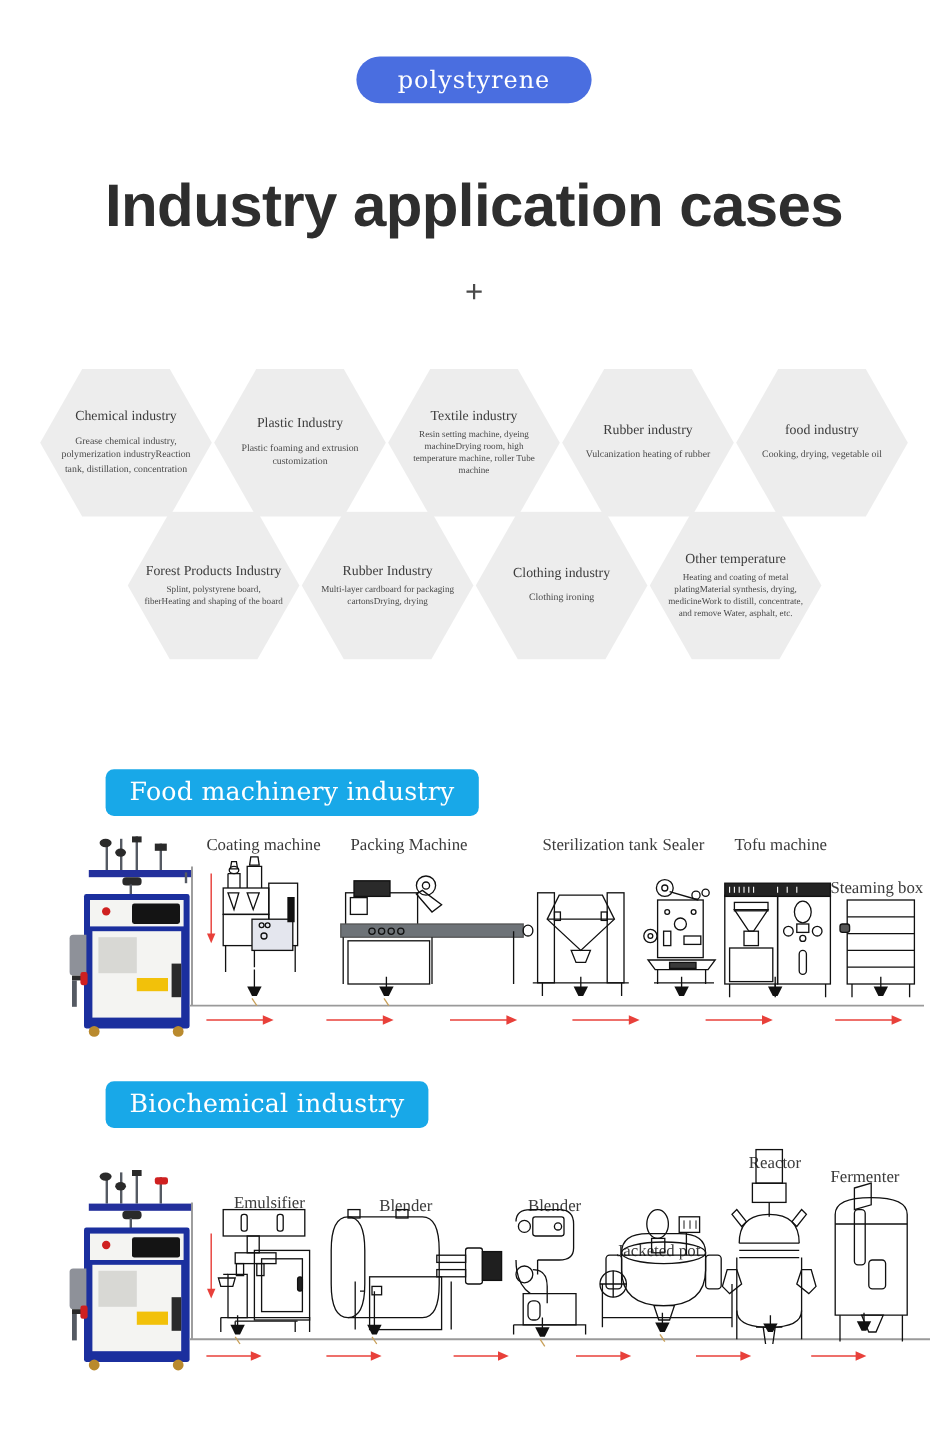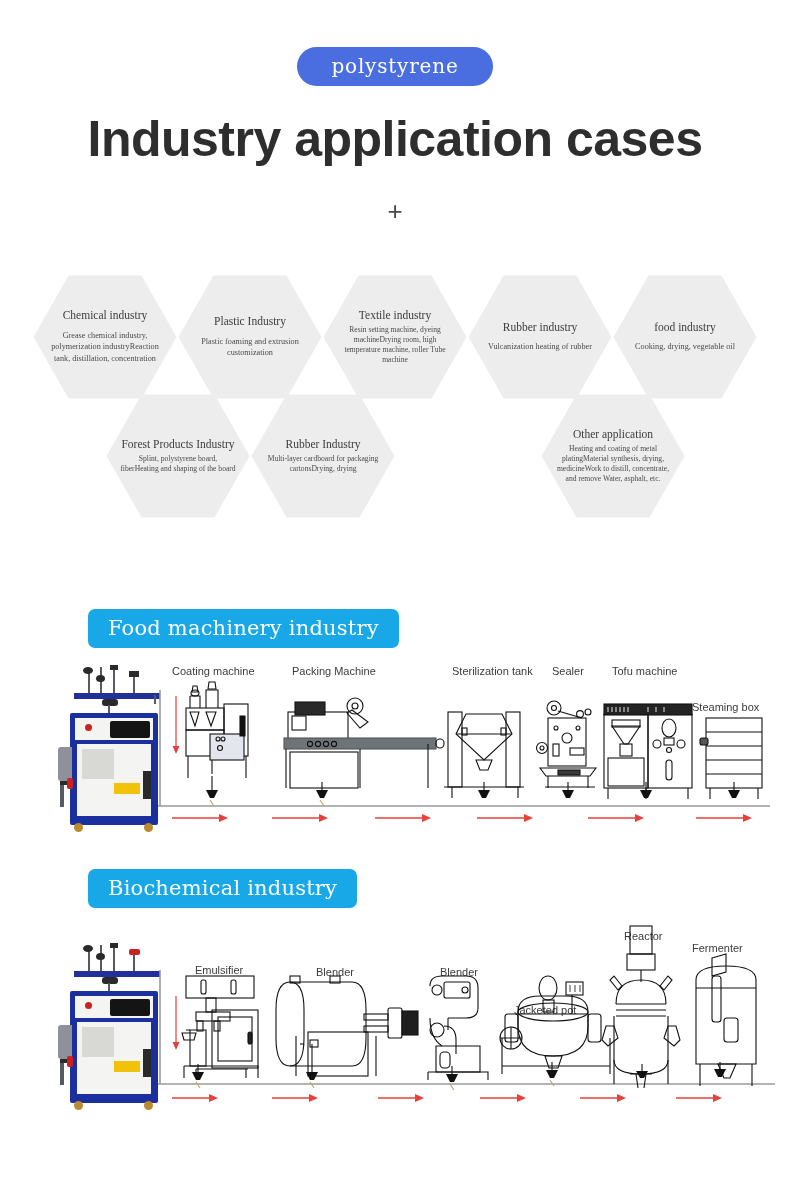--- a/index.html
+++ b/index.html
@@ -24,21 +24,21 @@
   }
 
   
   .main-title {
     text-align: center;
     font-family: "Liberation Sans", sans-serif;
     font-weight: bold;
     font-size: 50px;
     color: #2e2e2e;
     letter-spacing: -0.5px;
-    margin-top: 24px;
+    margin-top: 56px;
   }
   .plus-mark {
     text-align: center;
     font-family: "Liberation Sans", sans-serif;
     font-size: 26px;
     color: #4a4a4a;
     margin-top: 28px;
     font-weight: 400;
   }
 
@@ -96,23 +96,23 @@
     line-height: 1.15;
   }
   .sec-badge-wrap { padding-left: 88px; }
 
   
   .strip { position: relative; width: 790px; }
   .strip svg { display: block; }
 
   .mlabel {
     position: absolute;
-    font-size: 11px;
+    font-size: 14px;
     color: #3b3b3b;
-    font-family: Liberation Sans, sans-serif;
+    font-family: Liberation Serif, serif;
     white-space: nowrap;
   }
 
   
   .boiler { position: absolute; }
   .b-body {
     position: absolute;
     background: #1b2f9e;
     border-radius: 2px;
   }
@@ -176,24 +176,29 @@
     <div class="hex-title">Forest Products Industry</div>
     <div class="hex-desc">Splint, polystyrene board, fiberHeating and shaping of the board</div>
   </div>
 
   <div class="hex dense" style="left:250px; top:143px;">
     <div class="hexbg"></div>
     <div class="hex-title">Rubber Industry</div>
     <div class="hex-desc">Multi-layer cardboard for packaging cartonsDrying, drying</div>
   </div>
 
+  <div class="hex" style="left:395px; top:143px;">
+    <div class="hexbg"></div>
+    <div class="hex-title">Clothing industry</div>
+    <div class="hex-desc">Clothing ironing</div>
+  </div>
 
   <div class="hex dense" style="left:540px; top:143px;">
     <div class="hexbg"></div>
-    <div class="hex-title">Other application</div>
+    <div class="hex-title">Other temperature</div>
     <div class="hex-desc">Heating and coating of metal platingMaterial synthesis, drying, medicineWork to distill, concentrate, and remove Water, asphalt, etc.</div>
   </div>
 
 </div>
 
 <div class="sec-badge-wrap" style="margin-top:70px;">
   <span class="sec-badge">Food machinery industry</span>
 </div>
 
 <div class="strip" style="height:185px; margin-top:8px;">

